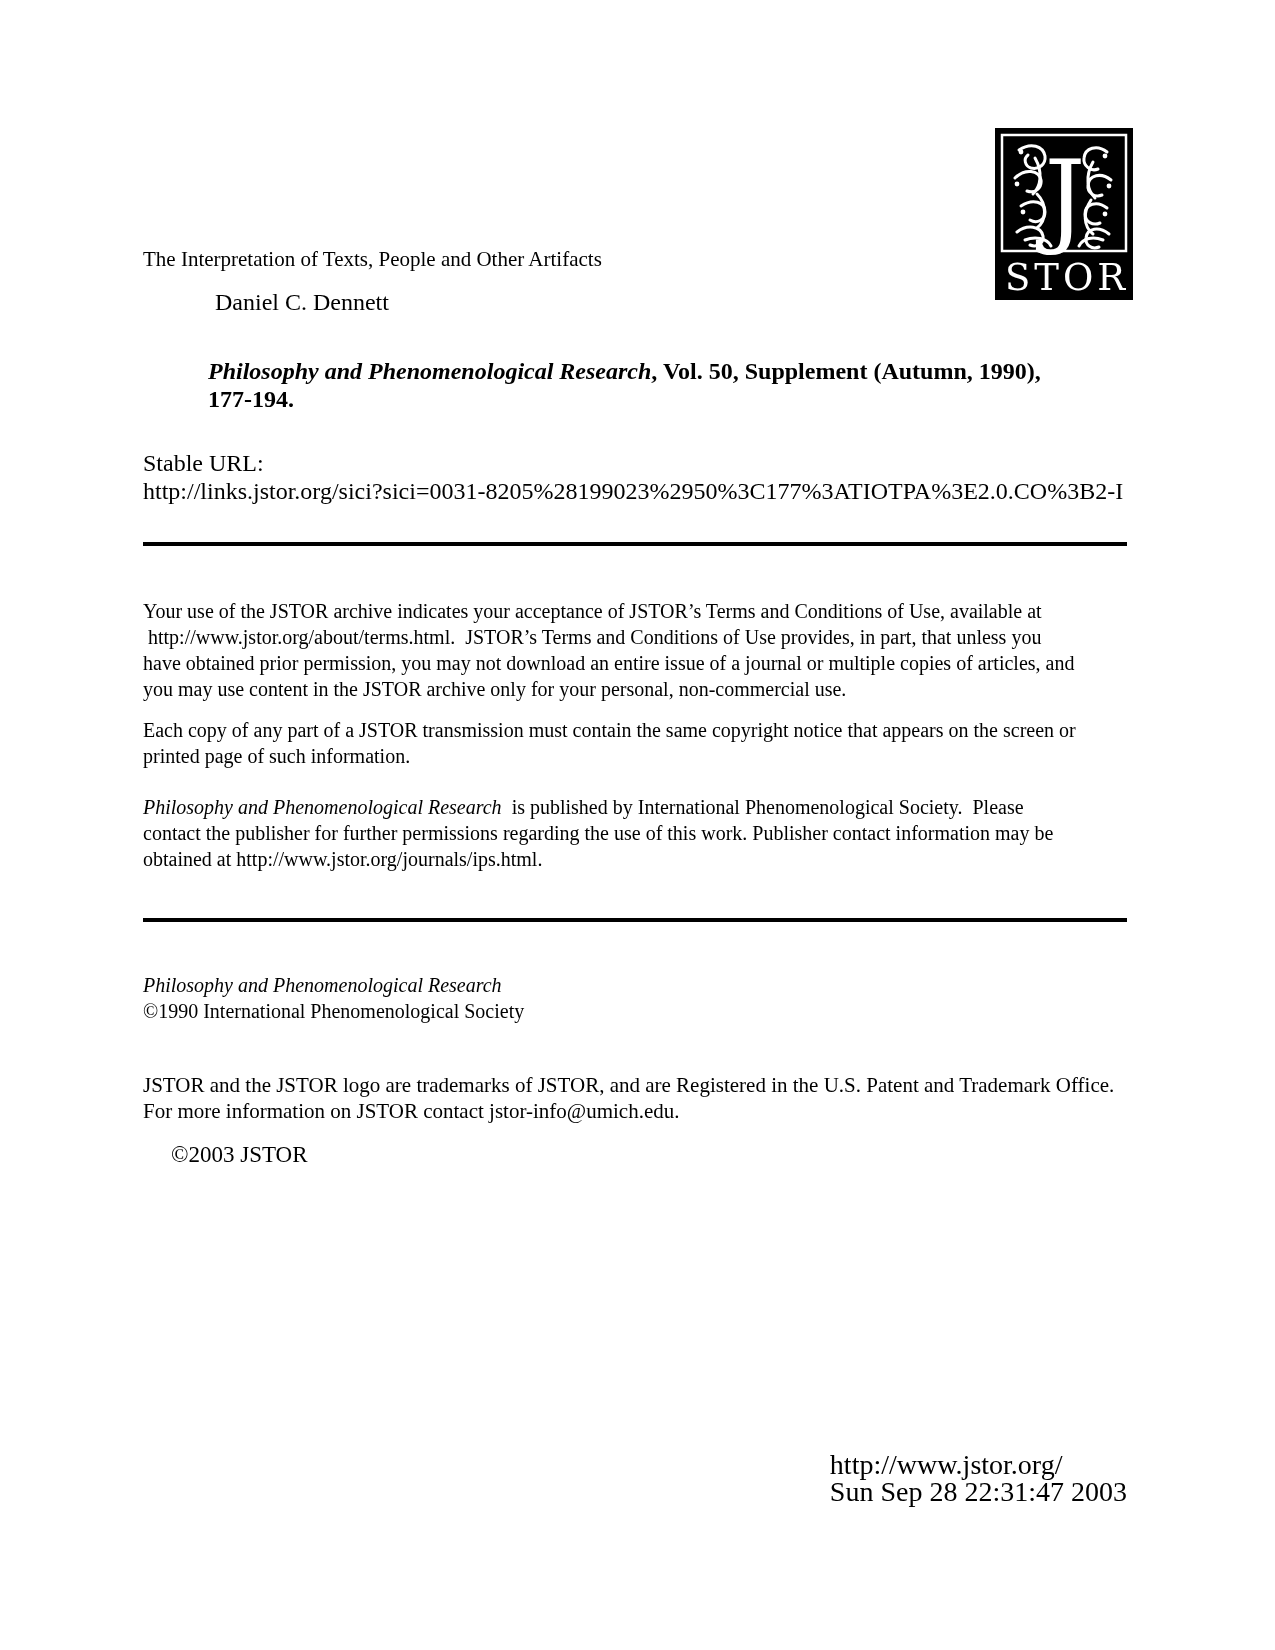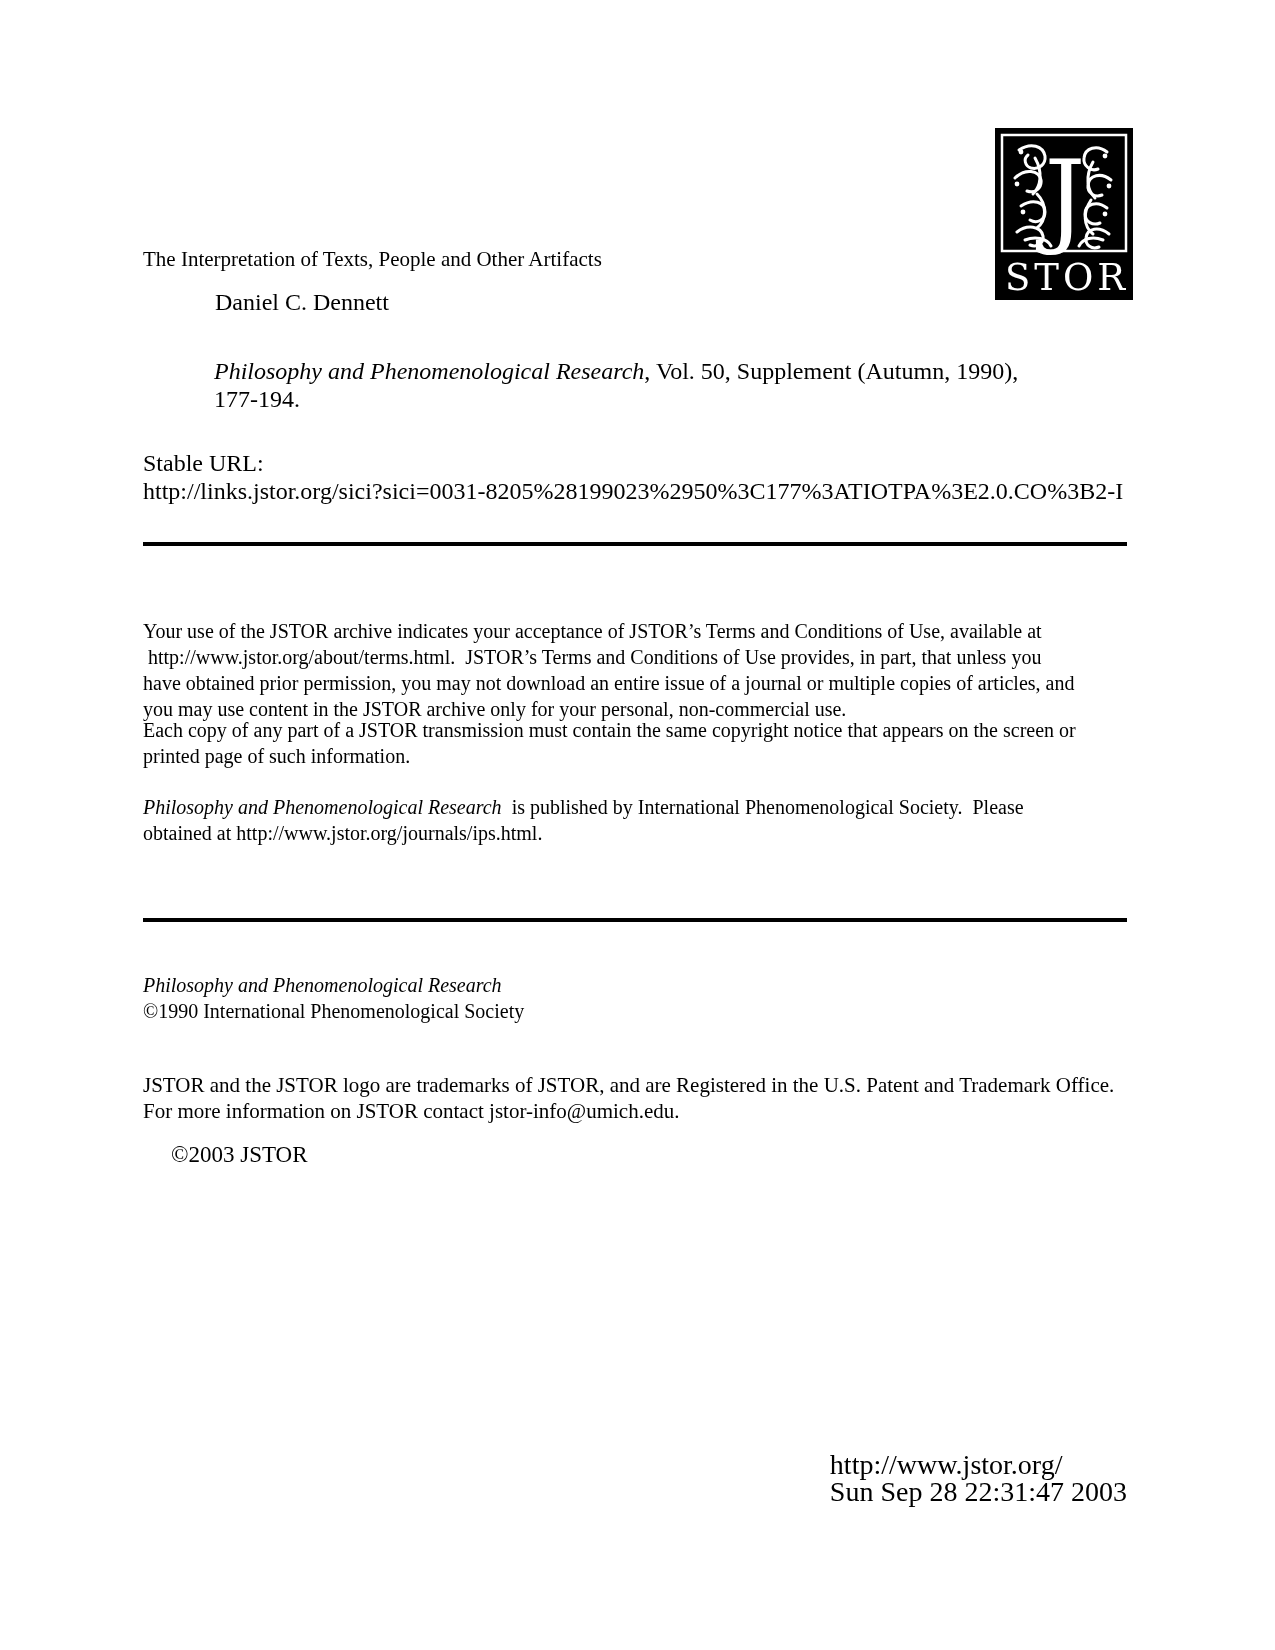--- a/index.html
+++ b/index.html
@@ -22,33 +22,33 @@
   .title {
     left: 143px; top: 247px;
     font-size: 21px; font-weight: normal; line-height: 25px;
     margin: 0; white-space: pre;
   }
   .author {
     left: 215px; top: 288px;
     font-size: 24px; line-height: 28px;
   }
   .citation {
-    left: 214px; top: 357px;
-    font-size: 24px; line-height: 28px;
+    left: 208px; top: 357px;
+    font-size: 24px; line-height: 28px; font-weight: bold;
   }
   .stable {
     left: 143px; top: 449px;
     font-size: 24px; line-height: 28px;
   }
   .rule { left: 143px; width: 984px; height: 4px; background: #000000; }
   .rule1 { top: 542px; }
   .rule2 { top: 918px; }
 
   .para { left: 143px; font-size: 20px; line-height: 26px; }
-  .para1 { top: 618px; }
+  .para1 { top: 598px; }
   .para2 { top: 717px; }
   .para3 { top: 794px; }
 
   .copyrightA { left: 143px; top: 972px; font-size: 20px; line-height: 26px; }
   .trademark  { left: 143px; top: 1072px; font-size: 21px; line-height: 26px; }
   .c2003      { left: 143px; top: 1142px; font-size: 23px; line-height: 26px; white-space: pre; margin-left: 28px; }
 
   .footer {
     right: 148px; top: 1451px;
     font-size: 28px; line-height: 27px;
@@ -116,20 +116,21 @@
     <div class="line">you may use content in the JSTOR archive only for your personal, non-commercial use.</div>
   </div>
 
   <div class="abs para para2">
     <div class="line">Each copy of any part of a JSTOR transmission must contain the same copyright notice that appears on the screen or</div>
     <div class="line">printed page of such information.</div>
   </div>
 
   <div class="abs para para3">
     <div class="line"><span class="italic">Philosophy and Phenomenological Research</span><span>  is published by International Phenomenological Society.  Please</span></div>
+    <div class="line">contact the publisher for further permissions regarding the use of this work. Publisher contact information may be</div>
     <div class="line">obtained at http://www.jstor.org/journals/ips.html.</div>
   </div>
 
   <div class="abs rule rule2"></div>
 
   <div class="abs copyrightA">
     <div class="line italic">Philosophy and Phenomenological Research</div>
     <div class="line">©1990 International Phenomenological Society</div>
   </div>
 

